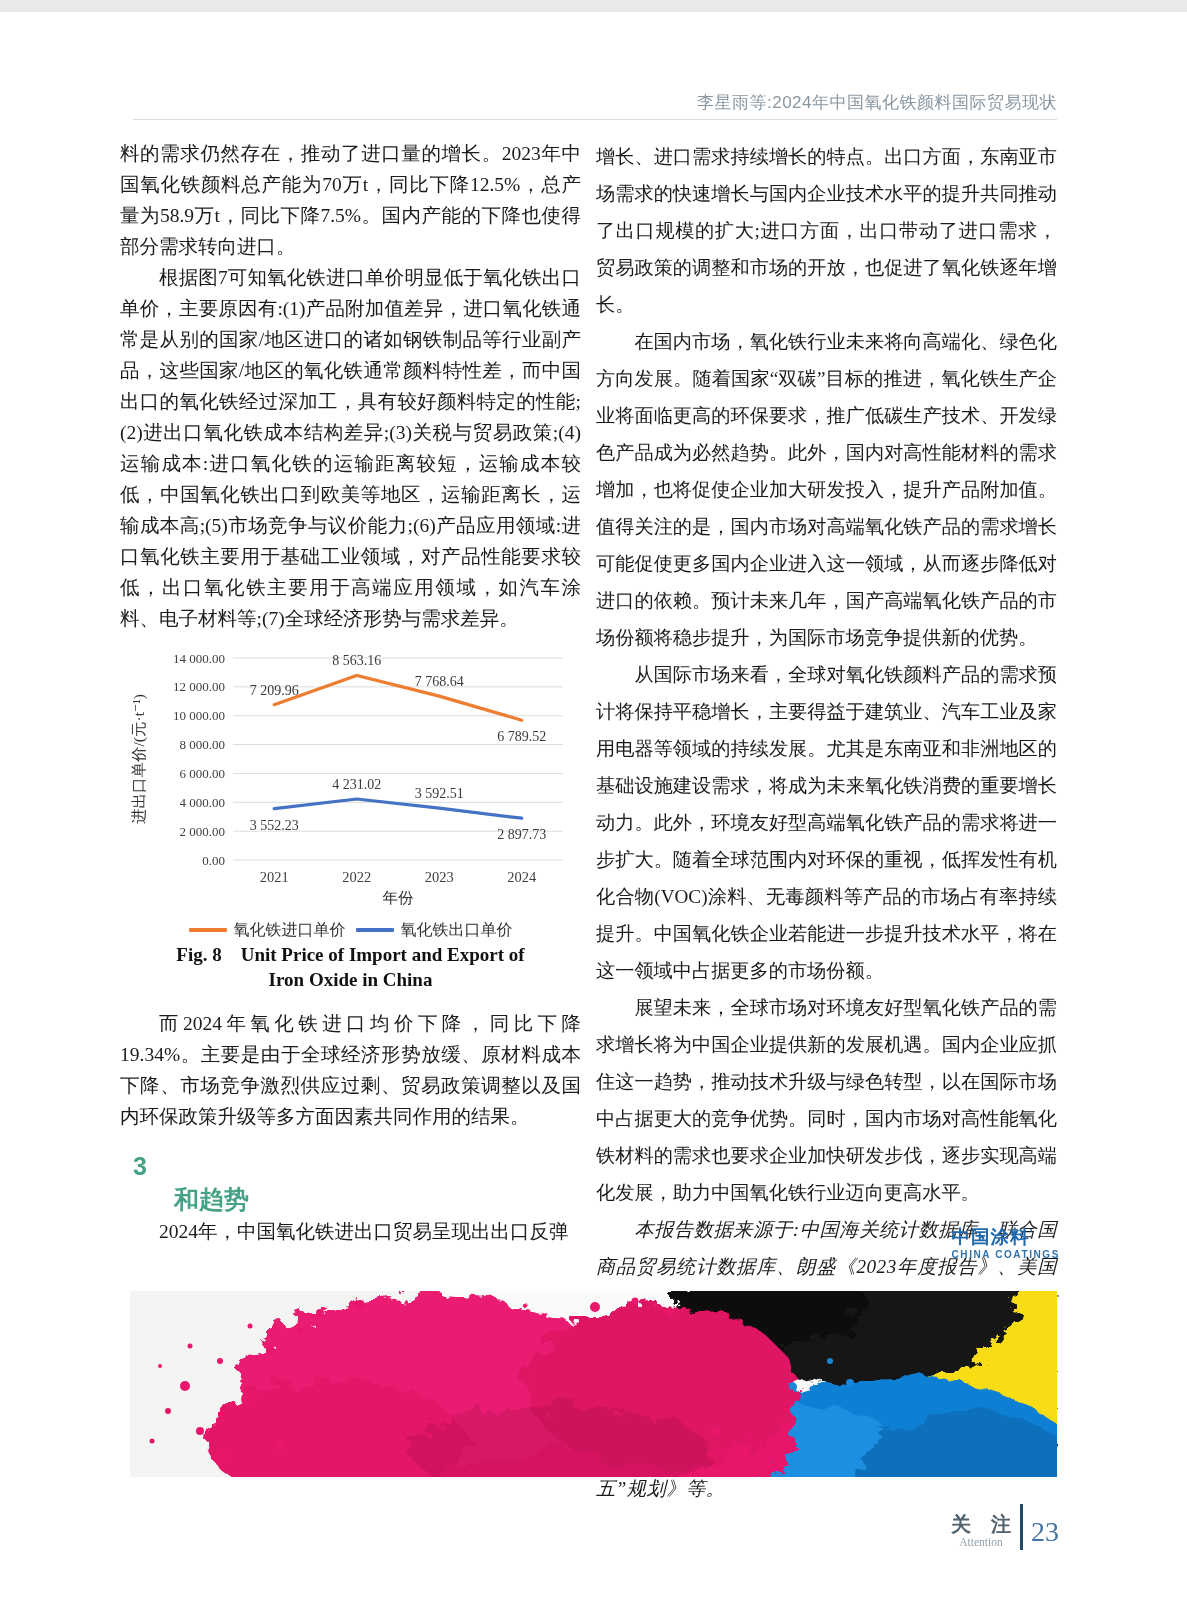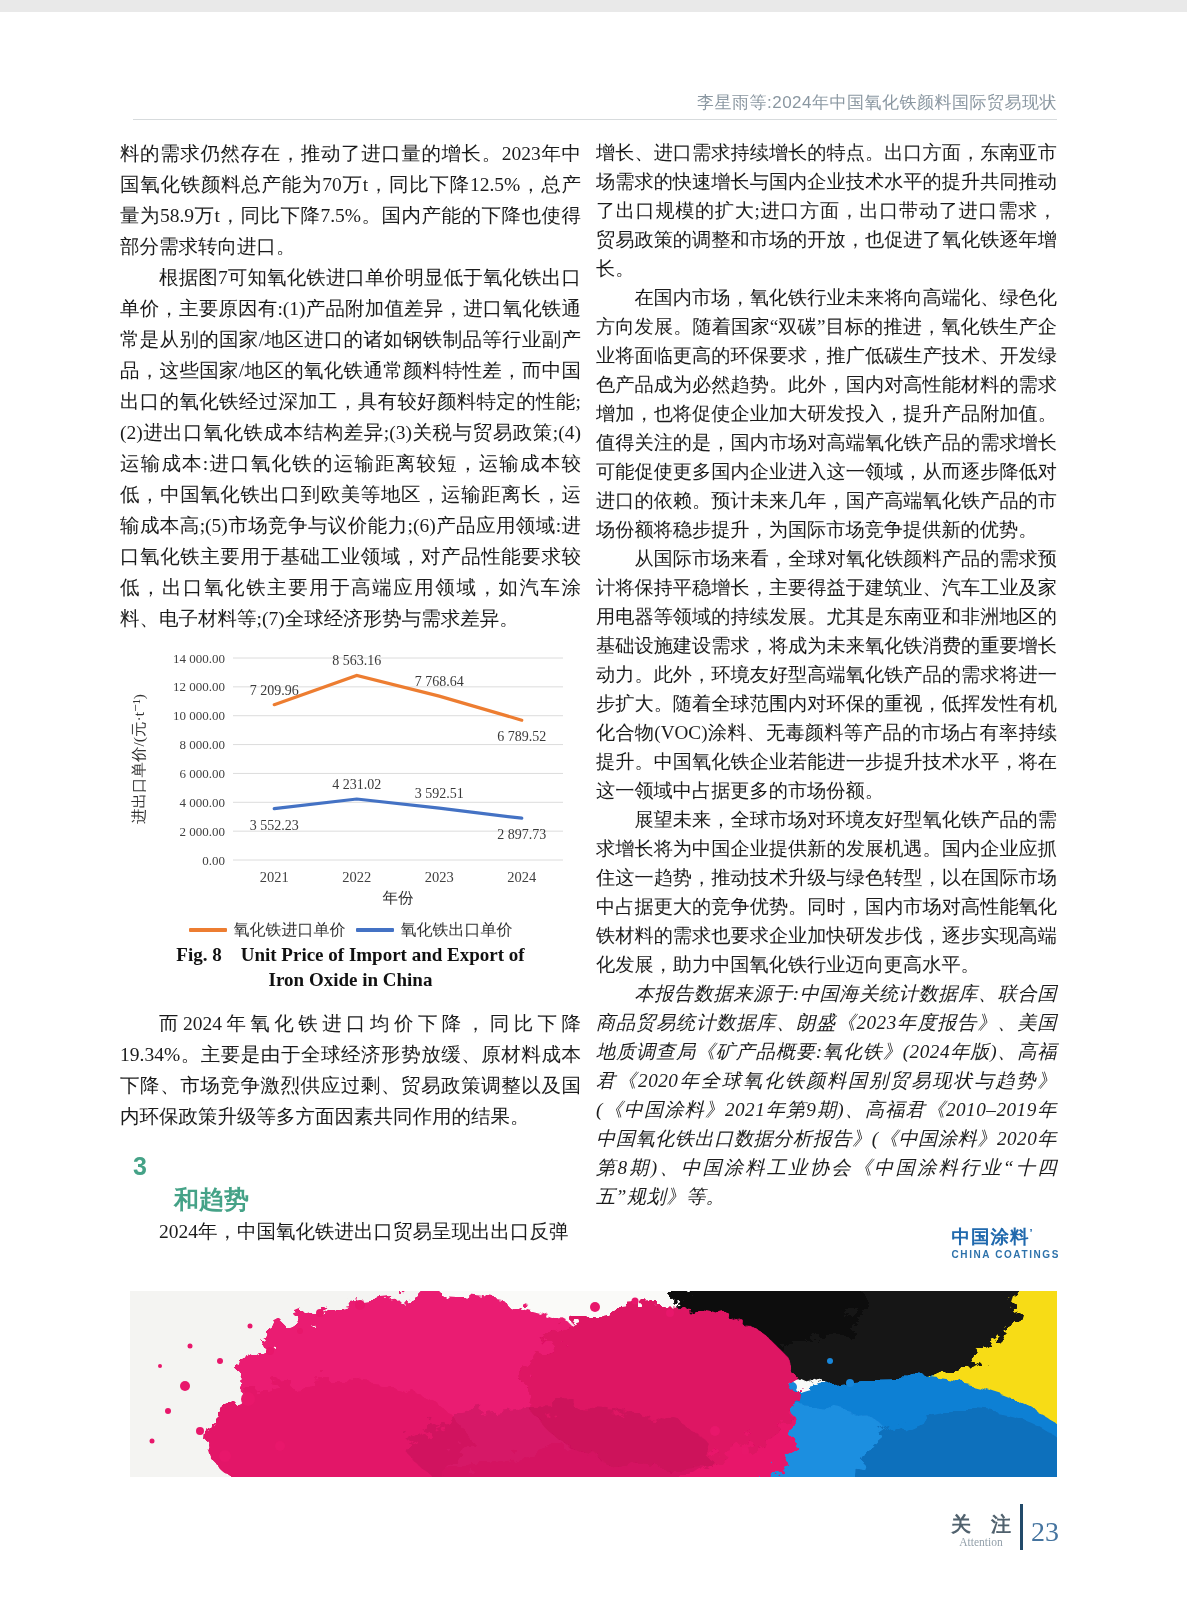--- a/index.html
+++ b/index.html
@@ -7,21 +7,21 @@
         overflow:hidden;font-family:"Liberation Serif","DejaVu Serif",serif;color:#1b1b1b;}
   
   .running-head{position:absolute;top:79px;right:130px;font-family:"Liberation Sans",sans-serif;
         font-size:17px;color:#8a97a1;letter-spacing:.5px;}
   .head-rule{position:absolute;top:107px;left:133px;width:924px;height:1px;background:#d7dbdd;}
   
   .col{position:absolute;top:126px;width:461px;text-align:justify;}
   .col-left{left:120px;}
   .col-right{left:596px;}
   .col p{margin:0;font-size:19.5px;line-height:31px;}
-  .col-right p{font-size:19.2px;line-height:29px;}
+  .col-right p{font-size:19.2px;line-height:37px;}
   .indent{text-indent:2em;}
   
   .figure{margin-top:6px;}
   .legend-row{display:flex;justify-content:center;align-items:center;gap:10px;margin-top:0;
         font-size:16px;line-height:24px;color:#333;}
   .legend-item{display:flex;align-items:center;gap:7px;}
   .swatch{display:inline-block;width:38px;height:3.5px;border-radius:1px;}
   .cap-cn{margin-top:10px;text-align:center;font-family:"Liberation Sans",sans-serif;
         font-weight:bold;font-size:20px;line-height:26px;color:#111;}
   .cap-en{text-align:center;font-weight:bold;font-size:19px;line-height:25px;color:#111;}

